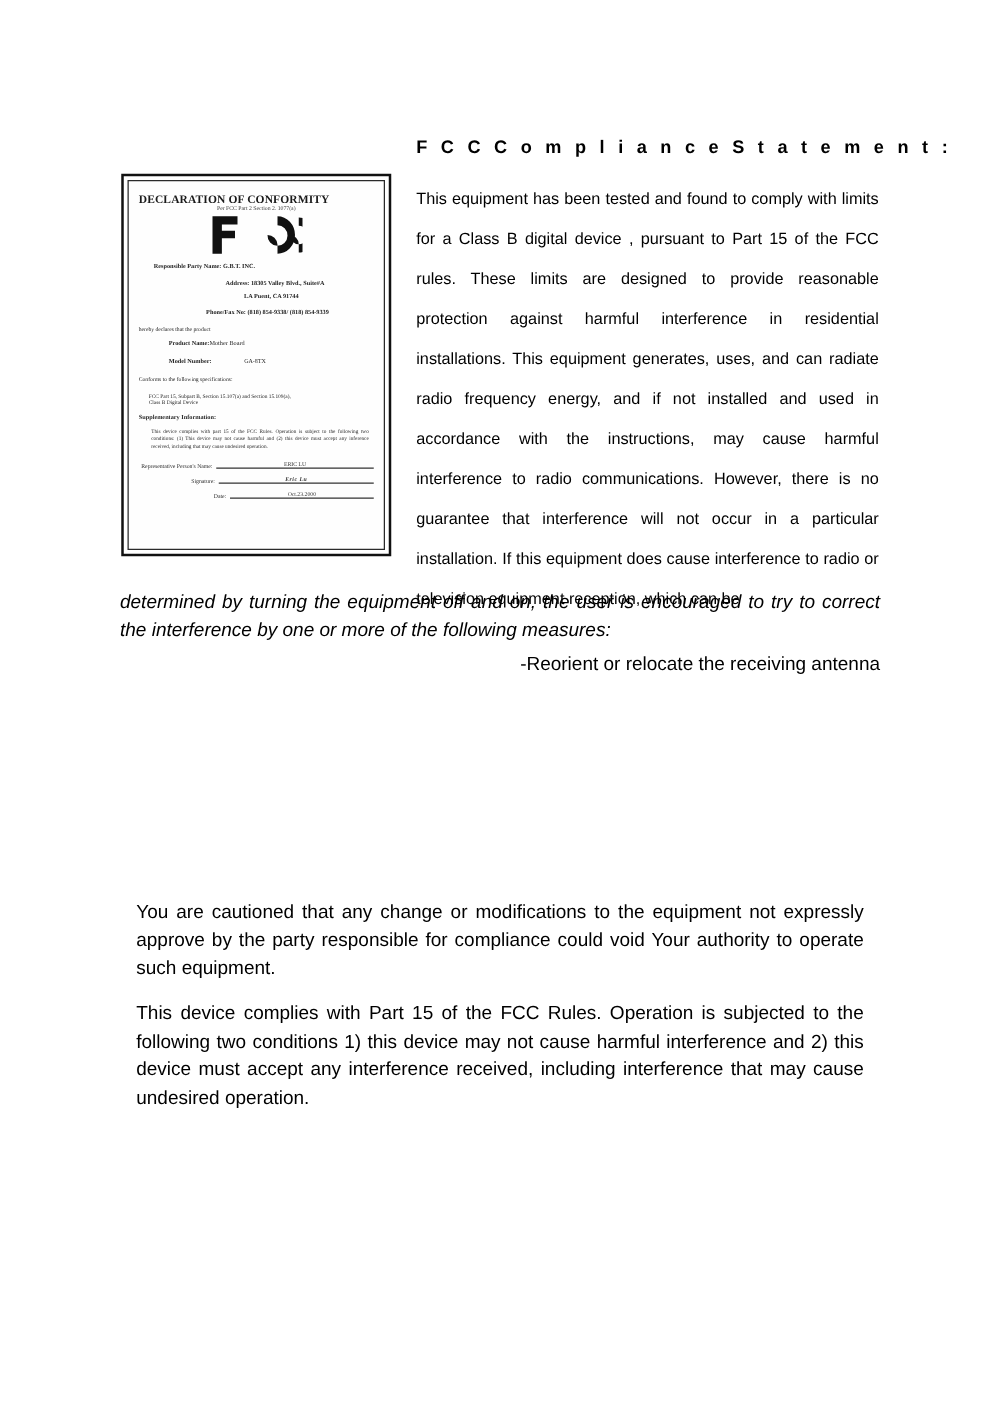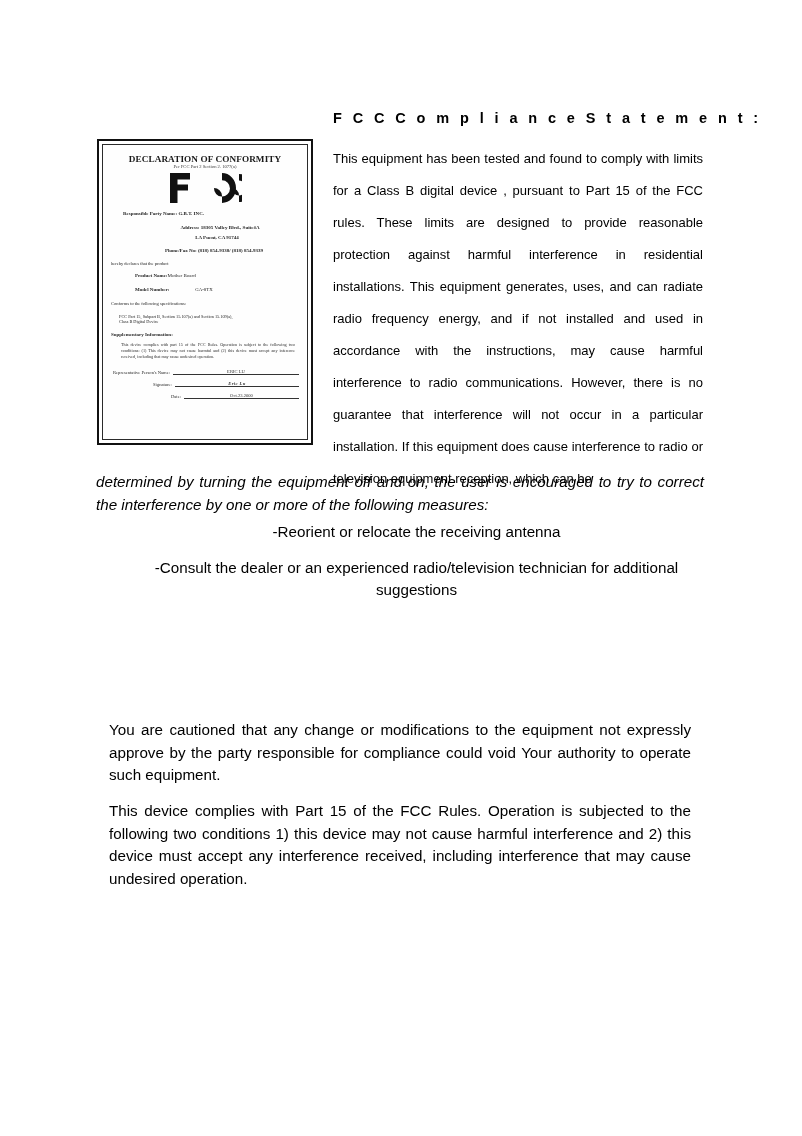--- a/index.html
+++ b/index.html
@@ -39,21 +39,21 @@
     position: absolute;
     left: 3px; top: 3px; right: 3px; bottom: 3px;
     border: 1px solid #2a2a2a;
     box-sizing: border-box;
     background: #fefefe;
     padding: 6px 8px 4px 8px;
     font-family: "Liberation Serif", serif;
     color: #2b2b2b;
   }
   .cert-title {
-    text-align: center;
+    text-align: left;
     font-weight: bold;
     font-size: 9.2px;
     letter-spacing: 0.1px;
     color: #1a1a1a;
     margin-top: 3px;
   }
   .cert-subtitle {
     text-align: center;
     font-size: 4.6px;
     margin-top: 0px;
@@ -204,21 +204,21 @@
     position: absolute;
     left: 96px;
     top: 508px;
     width: 608px;
     font-size: 15.2px;
     line-height: 22.7px;
   }
   .measure-item {
     padding-left: 33px;
     margin-bottom: 13px;
-    text-align: center;
+    text-align: right;
   }
 
   .para-caution {
     position: absolute;
     left: 96px;
     top: 693px;
     width: 608px;
     font-size: 15.2px;
     line-height: 22.7px;
     text-align: justify;
@@ -315,21 +315,20 @@
   <div class="body-col">
     <p>This equipment has been tested and found to comply with limits for a Class B digital device , pursuant to Part 15 of the FCC rules. These limits are designed to provide reasonable protection against harmful interference in residential installations. This equipment generates, uses, and can radiate radio frequency energy, and if not installed and used in accordance with the instructions, may cause harmful interference to radio communications. However, there is no guarantee that interference will not occur in a particular installation. If this equipment does cause interference to radio or television equipment reception, which can be</p>
   </div>
 
   <div class="full-col">
     <p>determined by turning the equipment off and on, the user is encouraged to try to correct the interference by one or more of the following measures:</p>
   </div>
 
   <div class="measures">
     <div class="measure-item">-Reorient or relocate the receiving antenna</div>
-    <div class="measure-item">-Consult the dealer or an experienced radio/television technician for additional suggestions</div>
   </div>
 
   <div class="para-caution">
     <p>You are cautioned that any change or modifications to the equipment not expressly approve by the party responsible for compliance could void Your authority to operate such equipment.</p>
   </div>
 
   <div class="para-final">
     <p>This device complies with Part 15 of the FCC Rules. Operation is subjected to the following two conditions 1) this device may not cause harmful interference and 2) this device must accept any interference received, including interference that may cause undesired operation.</p>
   </div>
 

